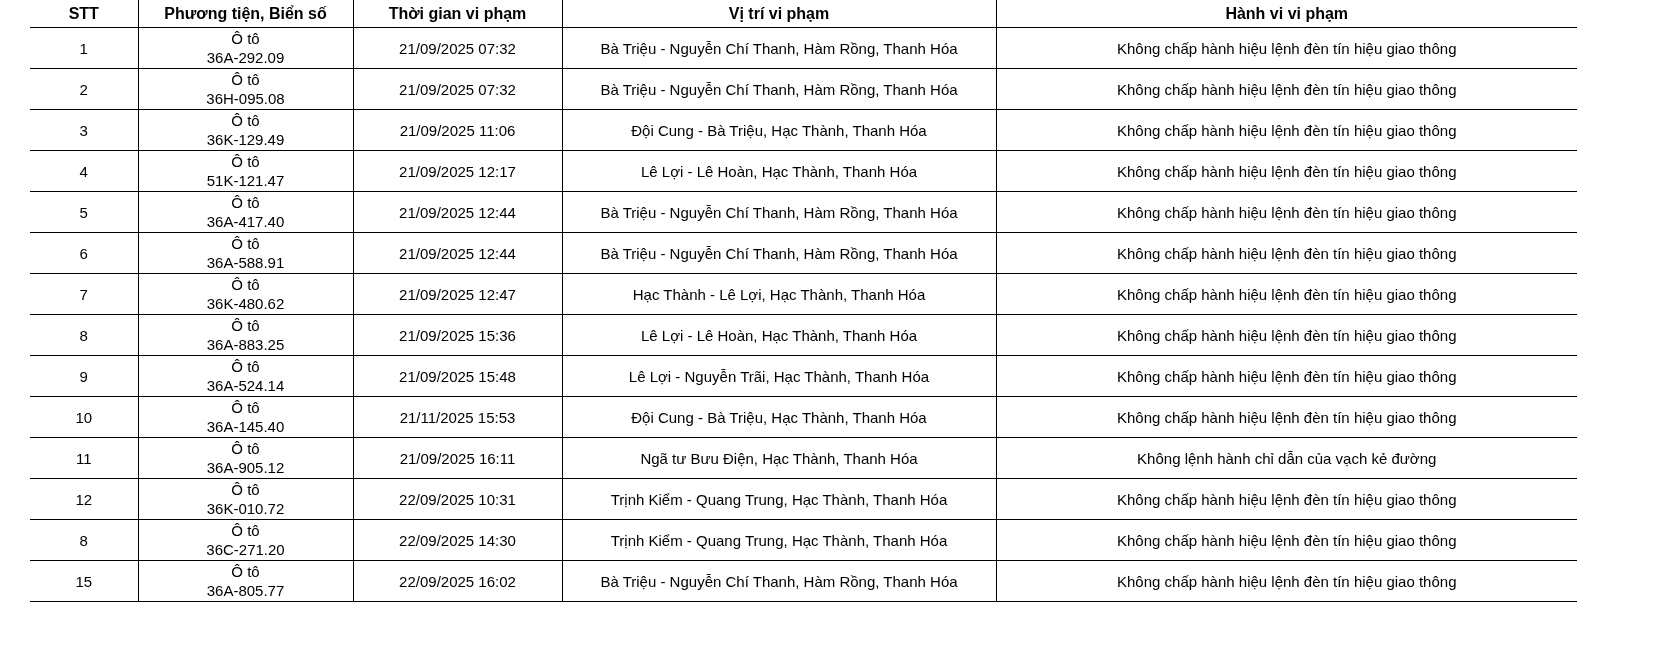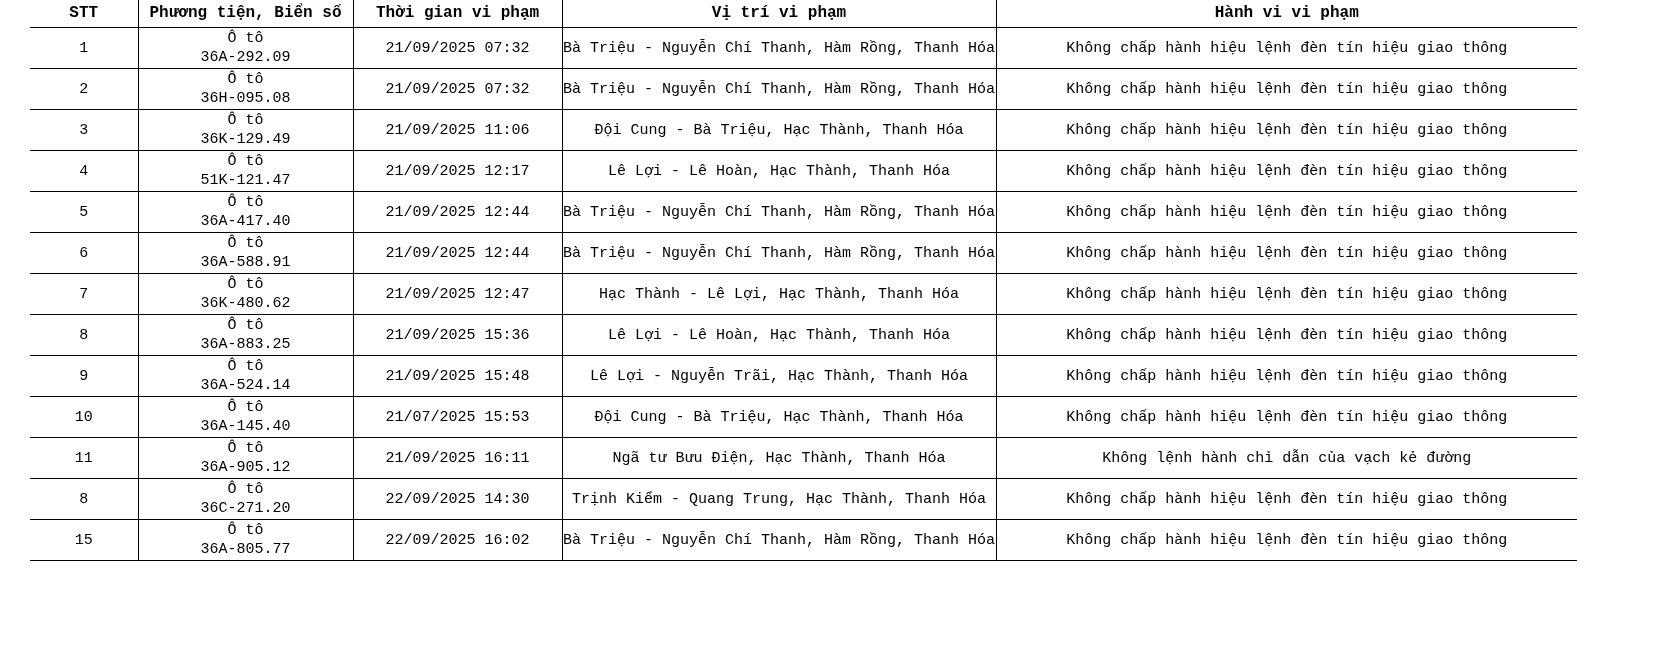--- a/index.html
+++ b/index.html
@@ -11,21 +11,20 @@
     width: 1655px;
     height: 670px;
     font-family: "Liberation Sans", sans-serif;
     color: #000000;
     overflow: hidden;
   }
   .table-wrap {
     width: 1348px;
     box-sizing: border-box;
     padding: 0 0 12px 0;
-    font-family: Liberation Mono, monospace;
   }
   table.violations {
     border-collapse: collapse;
     table-layout: fixed;
     width: 1547px;
     margin: 0 0 0 30px;
     font-size: 15px;
   }
   table.violations th,
   table.violations td {
@@ -185,33 +184,43 @@
         <td class="time-cell">21/09/2025 15:48</td>
         <td class="loc-cell">Lê Lợi - Nguyễn Trãi, Hạc Thành, Thanh Hóa</td>
         <td class="act-cell">Không chấp hành hiệu lệnh đèn tín hiệu giao thông</td>
       </tr>
       <tr>
         <td class="stt-cell">10</td>
         <td class="veh-cell">
           <span class="veh-type">Ô tô</span>
           <span class="veh-plate">36A-145.40</span>
         </td>
-        <td class="time-cell">21/07/2025 15:53</td>
+        <td class="time-cell">21/11/2025 15:53</td>
         <td class="loc-cell">Đội Cung - Bà Triệu, Hạc Thành, Thanh Hóa</td>
         <td class="act-cell">Không chấp hành hiệu lệnh đèn tín hiệu giao thông</td>
       </tr>
       <tr>
         <td class="stt-cell">11</td>
         <td class="veh-cell">
           <span class="veh-type">Ô tô</span>
           <span class="veh-plate">36A-905.12</span>
         </td>
         <td class="time-cell">21/09/2025 16:11</td>
         <td class="loc-cell">Ngã tư Bưu Điện, Hạc Thành, Thanh Hóa</td>
         <td class="act-cell">Không lệnh hành chỉ dẫn của vạch kẻ đường</td>
+      </tr>
+      <tr>
+        <td class="stt-cell">12</td>
+        <td class="veh-cell">
+          <span class="veh-type">Ô tô</span>
+          <span class="veh-plate">36K-010.72</span>
+        </td>
+        <td class="time-cell">22/09/2025 10:31</td>
+        <td class="loc-cell">Trịnh Kiểm - Quang Trung, Hạc Thành, Thanh Hóa</td>
+        <td class="act-cell">Không chấp hành hiệu lệnh đèn tín hiệu giao thông</td>
       </tr>
       <tr>
         <td class="stt-cell">8</td>
         <td class="veh-cell">
           <span class="veh-type">Ô tô</span>
           <span class="veh-plate">36C-271.20</span>
         </td>
         <td class="time-cell">22/09/2025 14:30</td>
         <td class="loc-cell">Trịnh Kiểm - Quang Trung, Hạc Thành, Thanh Hóa</td>
         <td class="act-cell">Không chấp hành hiệu lệnh đèn tín hiệu giao thông</td>

